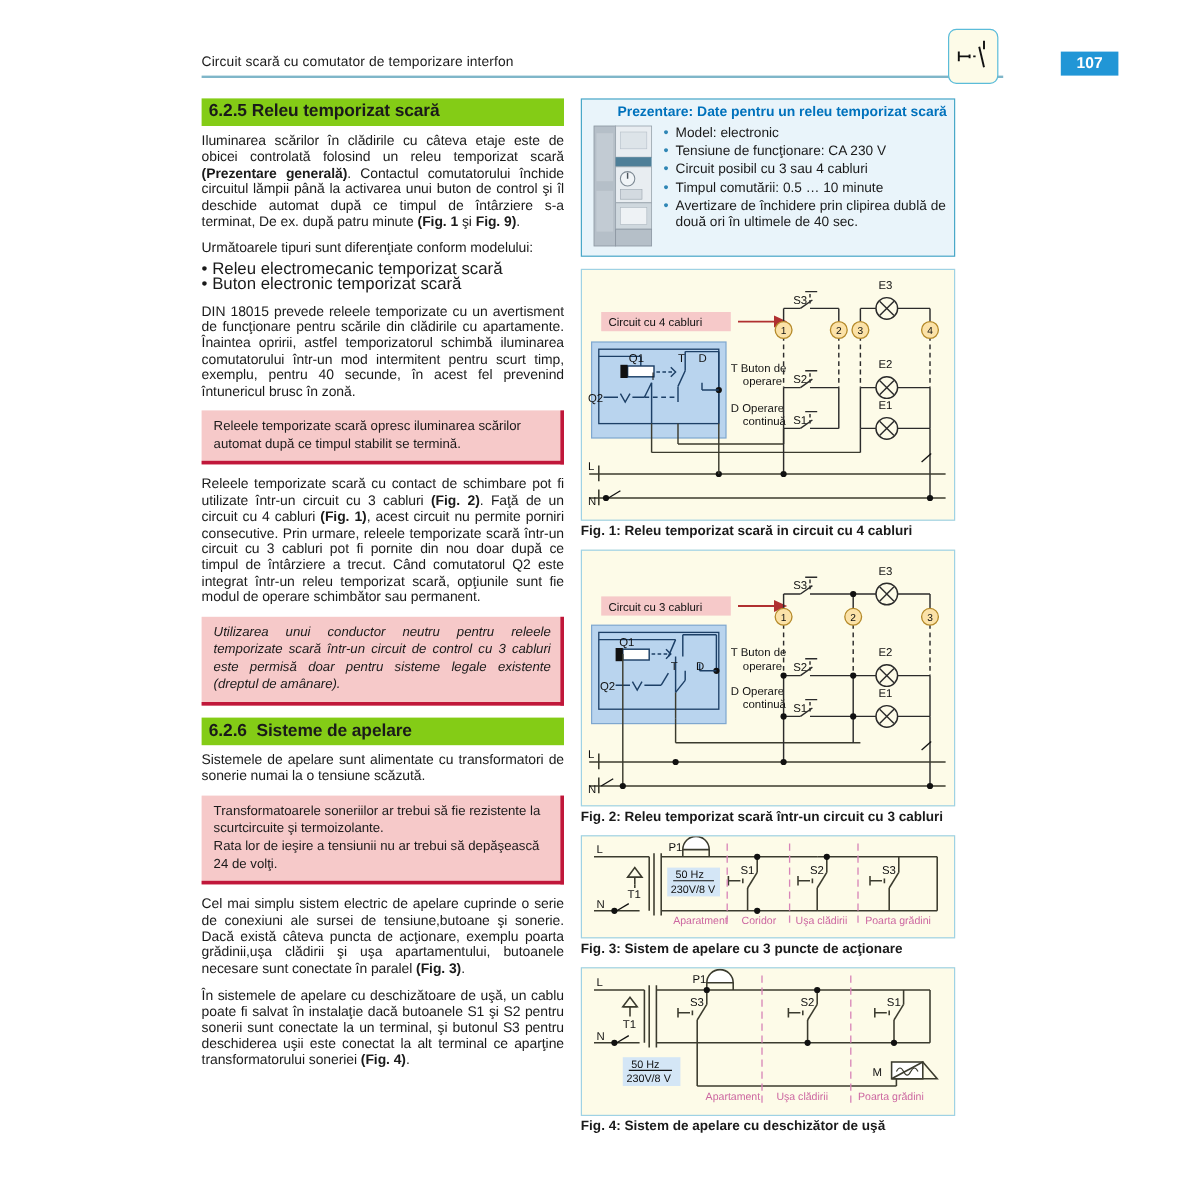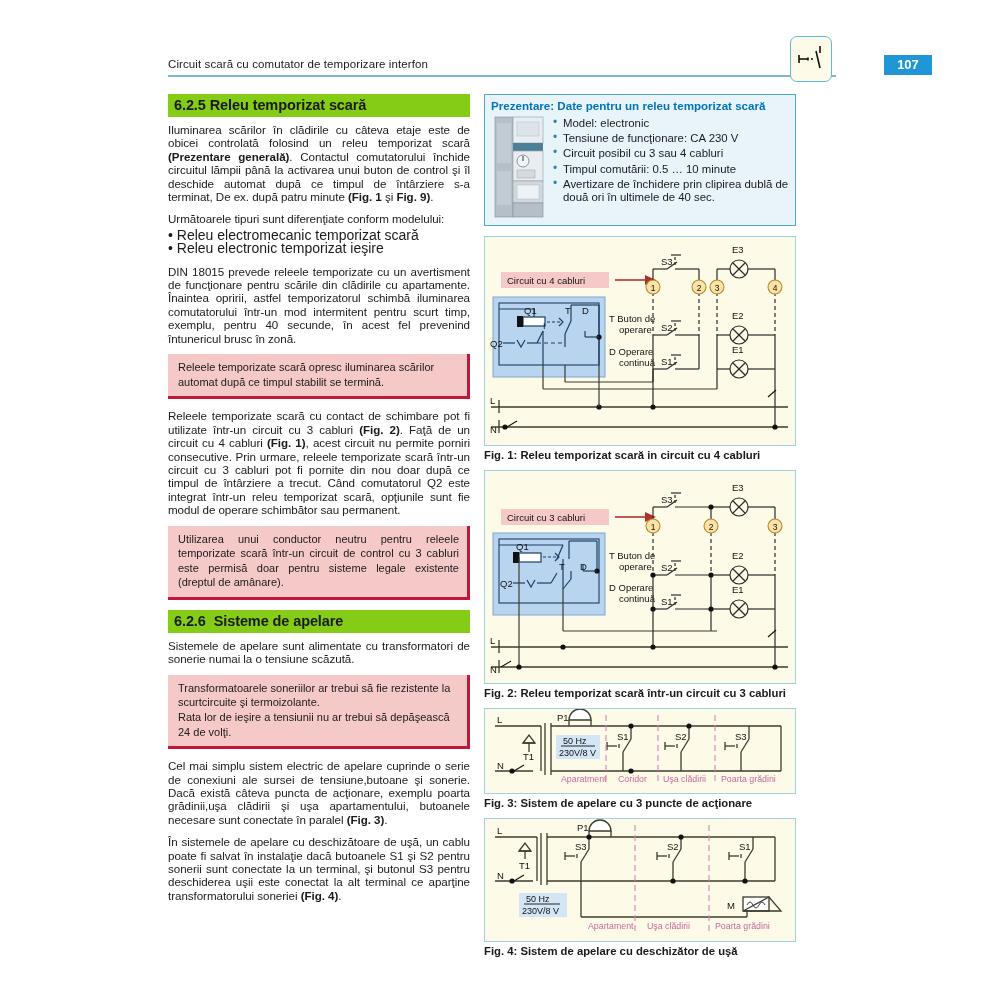--- a/index.html
+++ b/index.html
@@ -8,21 +8,21 @@
   }
   body {
     width: 1000px; height: 1000px;
     font-family: "Liberation Sans", sans-serif;
     color: #1a1a1a;
     position: relative;
     overflow: hidden;
   }
   .page {
     position: absolute;
-    left: 0; top: 12px;
+    left: 0; top: 0;
     width: 1000px; height: 805px; border-radius: 15px;
   }
 
   
   .header {
     position: absolute;
     left: 168px; top: 46px;
     width: 668px;
   }
   .header-title {
@@ -100,34 +100,35 @@
   
   .note {
     background: #f6c9c9;
     border-right: 3px solid #c0173a;
     border-bottom: 3px solid #c0173a;
     padding: 6px 8px 7px 10px;
     margin: 2px 0 10px 0;
     font-size: 11px;
     line-height: 14.6px;
   }
-  .note.justify { text-align: justify; }
+  .note.justify { text-align: justify; font-style: italic; }
 
   
   .infobox {
     border: 1.5px solid #4aa8c8;
     background: #e9f4fa;
     padding: 4px 6px 6px 6px;
     margin-bottom: 10px;
   }
   .infobox-title {
     color: #0072bc;
     font-weight: bold;
     font-size: 11.6px;
     margin-bottom: 3px;
+    text-align: right;
   }
   .infobox-body { display: flex; }
   .relay-img {
     width: 56px; height: 104px;
     flex: 0 0 56px;
     margin-right: 4px;
     position: relative;
   }
   .infobox-list { flex: 1 1 auto; padding-top: 2px; }
   .infobox-list .li {
@@ -187,21 +188,21 @@
     <div class="sec-head">
       <span class="num">6.2.5</span><span>Releu temporizat scară</span>
     </div>
 
     <p class="body">Iluminarea scărilor în clădirile cu câteva etaje este de obicei controlată folosind un releu temporizat scară <b>(Prezentare generală)</b>. Contactul comutatorului închide circuitul lămpii până la activarea unui buton de control şi îl deschide automat după ce timpul de întârziere s-a terminat, De ex. după patru minute <b>(Fig. 1</b> şi <b>Fig. 9)</b>.</p>
 
     <p class="body tight">Următoarele tipuri sunt diferenţiate conform modelului:</p>
 
     <div class="bullets">
       <div class="bullet-line">• Releu electromecanic temporizat scară</div>
-      <div class="bullet-line">• Releu electronic temporizat ieşire</div>
+      <div class="bullet-line">• Buton electronic temporizat scară</div>
     </div>
 
     <p class="body">DIN 18015 prevede releele temporizate cu un avertisment de funcţionare pentru scările din clădirile cu apartamente. Înaintea opririi, astfel temporizatorul schimbă iluminarea comutatorului într-un mod intermitent pentru scurt timp, exemplu, pentru 40 secunde, în acest fel prevenind întunericul brusc în zonă.</p>
 
     <div class="note">Releele temporizate scară opresc iluminarea scărilor automat după ce timpul stabilit se termină.</div>
 
     <p class="body">Releele temporizate scară cu contact de schimbare pot fi utilizate într-un circuit cu 3 cabluri <b>(Fig. 2)</b>. Faţă de un circuit cu 4 cabluri <b>(Fig. 1)</b>, acest circuit nu permite porniri consecutive. Prin urmare, releele temporizate scară într-un circuit cu 3 cabluri pot fi pornite din nou doar după ce timpul de întârziere a trecut. Când comutatorul Q2 este integrat într-un releu temporizat scară, opţiunile sunt fie modul de operare schimbător sau permanent.</p>
 
     <div class="note justify">Utilizarea unui conductor neutru pentru releele temporizate scară într-un circuit de control cu 3 cabluri este permisă doar pentru sisteme legale existente (dreptul de amânare).</div>
 

